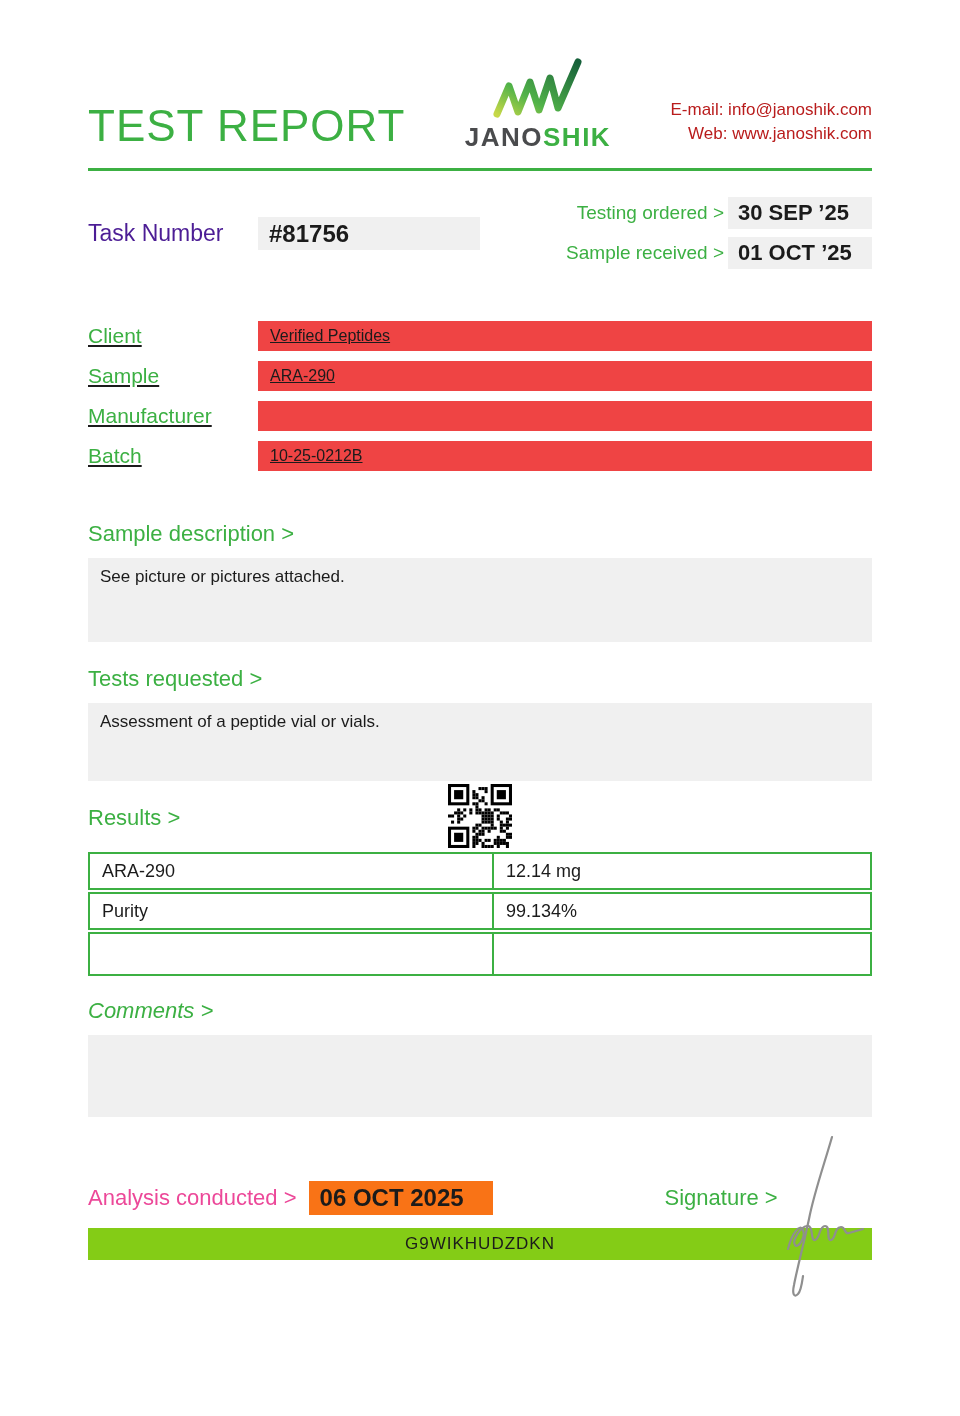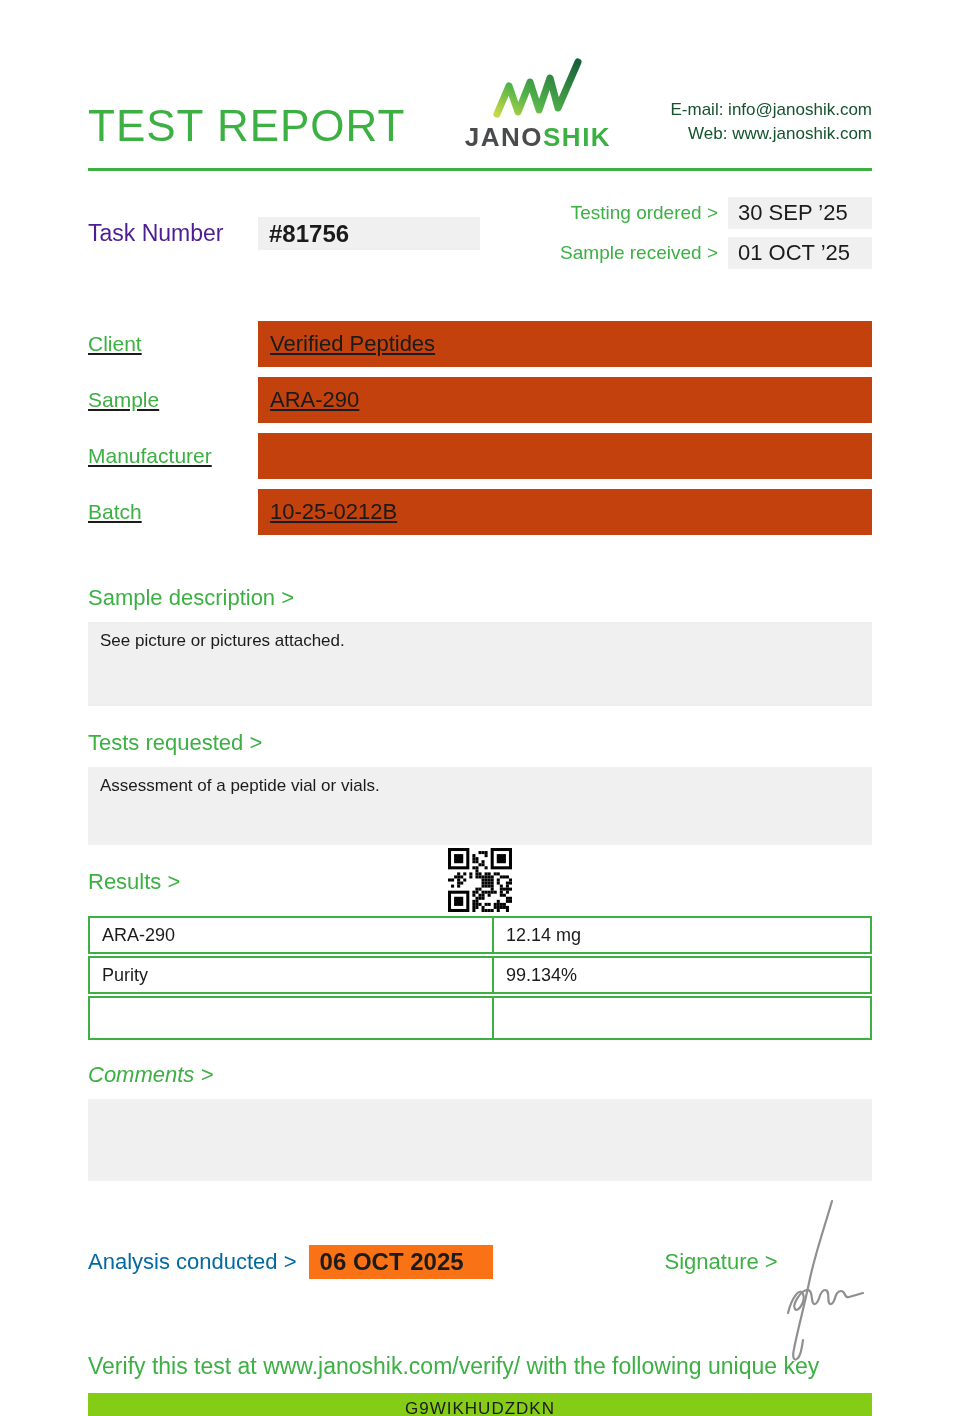--- a/index.html
+++ b/index.html
@@ -10,39 +10,39 @@
   }
   .page { padding:46px 88px 0 88px; position:relative; }
 
   
   .header { display:flex; justify-content:space-between; align-items:flex-end; height:104px; }
   .report-title { font-size:44px; color:#3cb043; font-weight:400; letter-spacing:1px; line-height:1; padding-bottom:2px; }
   .logo { display:flex; flex-direction:column; align-items:center; }
   .logo svg { display:block; }
   .wordmark { font-size:26px; font-weight:700; letter-spacing:1.5px; color:#4a4b4d; line-height:1; margin-top:4px; }
   .wordmark .green-part { color:#3cb043; }
-  .contact { text-align:right; font-size:17px; color:#14532d; line-height:1.4; padding-bottom:4px; }
+  .contact { text-align:right; font-size:17px; color:#b91c1c; line-height:1.4; padding-bottom:4px; }
 
   .rule { height:3px; background:#3cb043; margin-top:18px; }
 
   
   .task-row { display:flex; justify-content:space-between; margin-top:26px; }
   .task-left { display:flex; align-items:center; }
   .task-label { color:#4c1d95; font-size:23px; width:170px; }
   .task-value { background:#f0f0f0; width:200px; font-size:24px; font-weight:600; padding:2px 11px; height:29px; line-height:29px; }
   .dates { display:flex; flex-direction:column; gap:8px; }
   .date-row { display:flex; justify-content:flex-end; align-items:center; }
-  .date-label { color:#3cb043; font-size:19px; margin-right:10px; }
-  .date-value { background:#f0f0f0; width:124px; font-size:22px; font-weight:400; padding:2px 10px; height:28px; line-height:28px; }
+  .date-label { color:#3cb043; font-size:19px; margin-right:4px; }
+  .date-value { background:#f0f0f0; width:124px; font-size:22px; font-weight:700; padding:2px 10px; height:28px; line-height:28px; }
 
   
   .info-block { margin-top:52px;text-decoration:underline; }
   .info-row { display:flex; align-items:center; margin-bottom:10px; }
   .info-label { width:170px; color:#3cb043; font-size:21px; flex:none; }
-  .info-value { flex:1; background:#c2410c; min-height:30px; line-height:30px; font-size:22px; padding:8px 12px; }
+  .info-value { flex:1; background:#ef4444; min-height:30px; line-height:30px; font-size:16px; padding:0 12px; }
 
   
   .section-h { color:#3cb043; font-size:22px; font-weight:400; }
   .h-desc { margin-top:50px; }
   .text-box { background:#f0f0f0; padding:9px 12px; font-size:17px; margin-top:11px; }
   .box-desc { height:66px; }
   .h-tests { margin-top:24px; }
   .box-tests { height:60px; }
 
   
@@ -53,21 +53,21 @@
   .results-cell { padding:4px 12px; font-size:18px; min-height:26px; line-height:26px; }
   .cell-name { width:378px; border-right:2px solid #3cb043; flex:none; }
   .cell-value { flex:1; }
   .row-empty .results-cell { min-height:32px; }
 
   .h-comments { margin-top:22px;font-style:italic; }
   .box-comments { height:64px; }
 
   
   .analysis-row { display:flex; align-items:center; margin-top:64px; position:relative; }
-  .analysis-label { color:#0369a1; font-size:22px; margin-right:12px; }
+  .analysis-label { color:#ec4899; font-size:22px; margin-right:12px; }
   .analysis-value { background:#f97316; width:162px; font-size:24px; font-weight:600; padding:2px 11px; height:30px; line-height:30px; }
   .signature-label { color:#3cb043; font-size:22px; margin-left:172px; }
   .signature-svg { position:absolute; right:6px; top:-50px; width:96px; height:172px; }
 
   .verify-line { color:#3cb043; font-size:23px; margin-top:74px; }
   .key-box { background:#84cc16; margin-top:13px; height:32px; line-height:32px; text-align:center; font-size:17px; letter-spacing:1px; }
 </style>
 </head>
 <body>
 
@@ -303,16 +303,15 @@
     <div class="analysis-value">06 OCT 2025</div>
     <div class="signature-label">Signature &gt;</div>
     <svg class="signature-svg" viewBox="0 0 96 172">
       <g fill="none" stroke="#8f8f8f" stroke-width="2.2" stroke-linecap="round">
         <path d="M62,6 C54,34 44,62 39,88 C34,112 27,138 24,154 C22,163 24,167 28,163 C31,160 32,152 33,145"></path>
         <path d="M18,118 C22,102 30,92 33,99 C36,106 28,118 25,114 C22,110 30,96 37,95 C44,94 40,110 45,109 C50,108 49,95 55,95 C61,95 56,110 61,109 C66,108 64,96 71,96 C76,96 74,104 79,102 L93,98"></path>
       </g>
     </svg>
   </div>
 
-  <div class="verify-line">Verify this test at www.janoshik.com/verify/ with the following unique key</div>
   <div class="key-box">G9WIKHUDZDKN</div>
 
 </div>
 
 </body></html>

